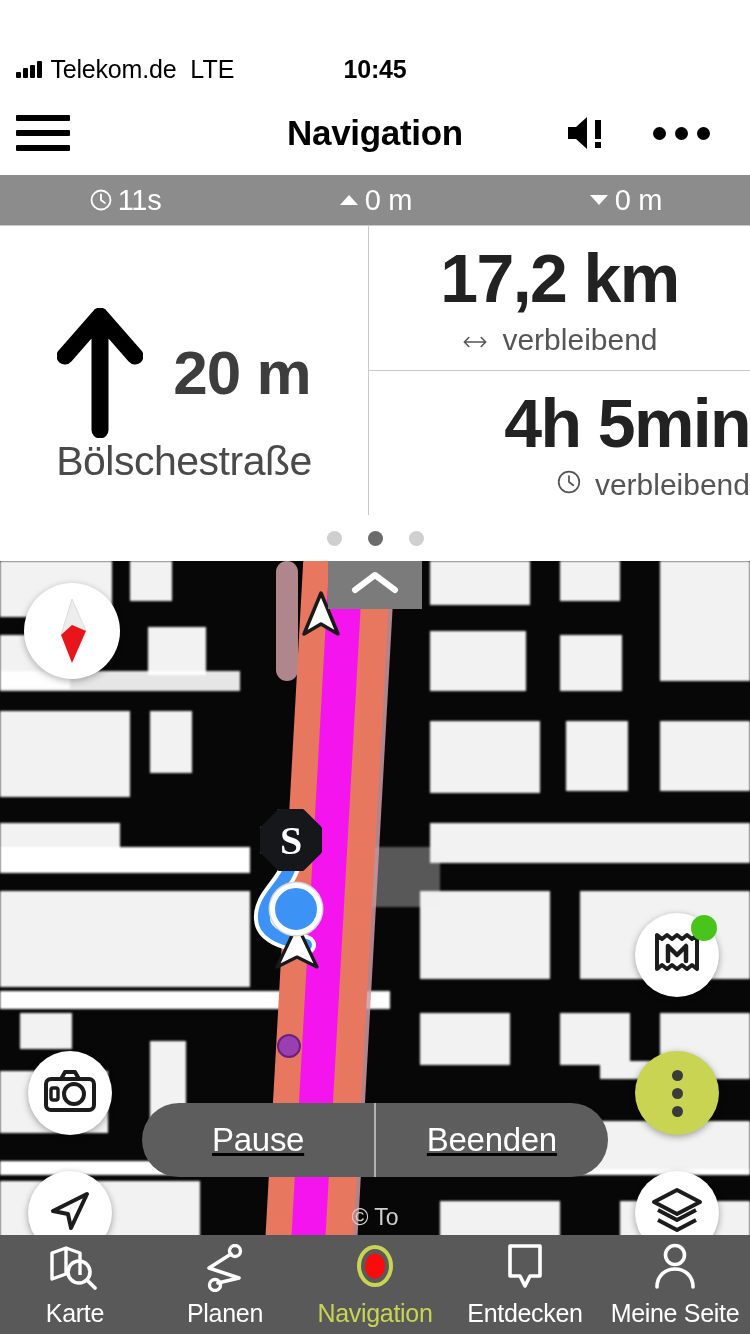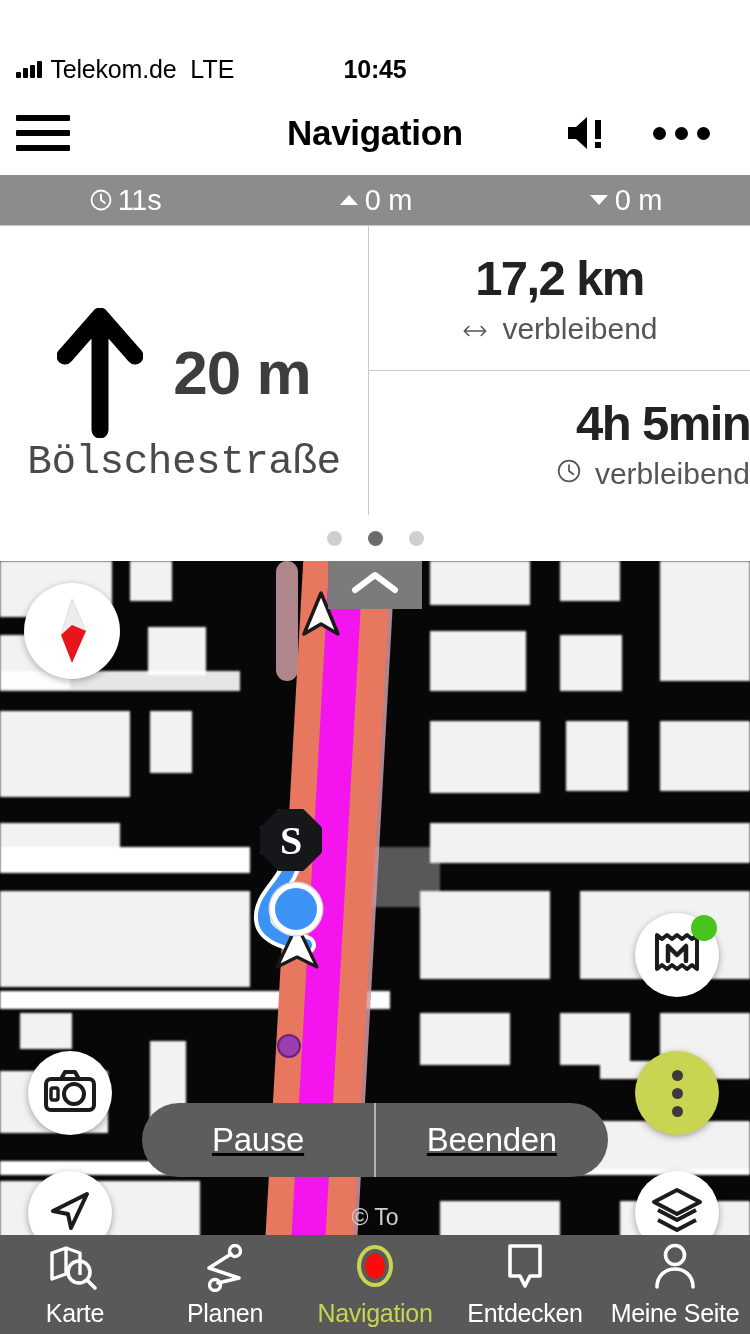--- a/index.html
+++ b/index.html
@@ -48,25 +48,25 @@
   .strip { height:50px; flex:0 0 50px; background:#8c8c8c; display:flex; align-items:center; color:#fff; }
   .strip-cell { flex:1; display:flex; align-items:center; justify-content:center; gap:5px; font-size:29px; font-weight:500; letter-spacing:-0.3px; }
   .strip-cell .ic { display:flex; align-items:center; }
 
   
   .guide { height:290px; flex:0 0 290px; display:flex; background:#fff; border-top:1px solid #c9c9c9; }
   .guide-left { width:369px; border-right:1.5px solid #c9c9c9; display:flex; flex-direction:column; align-items:center; justify-content:center; position:relative; }
   .guide-row { display:flex; align-items:center; gap:30px; margin-top:4px; }
   .turn-arrow { width:86px; height:130px; display:flex; align-items:center; justify-content:center; }
   .turn-dist { font-size:62px; font-weight:700; color:#3d3d3d; letter-spacing:-1px; }
-  .street { position:absolute; bottom:30px; left:0; right:0; text-align:center; font-size:41px; color:#4a4a4a; font-weight:400; letter-spacing:-0.5px;font-family:Liberation Mono, monospace; }
+  .street { position:absolute; bottom:30px; left:0; right:0; text-align:center; font-size:41px; color:#4a4a4a; font-weight:400; letter-spacing:-0.5px; }
   .guide-right { flex:1; display:flex; flex-direction:column; }
   .gr-cell { flex:1; display:flex; flex-direction:column; align-items:center; justify-content:center; gap:6px; }
   .gr-cell.bordered { border-top:1.5px solid #c9c9c9;align-items:flex-end; }
-  .gr-value { font-size:49px; font-weight:700; color:#222; letter-spacing:-1.6px; }
+  .gr-value { font-size:68px; font-weight:700; color:#222; letter-spacing:-1.6px; }
   .gr-sub { display:flex; align-items:center; gap:13px; font-size:30px; color:#555; }
 
   
   .pager { height:46px; flex:0 0 46px; background:#fff; display:flex; align-items:center; justify-content:center; gap:26px; }
   .pager i { width:15px; height:15px; border-radius:50%; background:#cfcfcf; display:block; cursor:pointer; }
   .pager i.on { background:#6b6b6b; }
 
   
   .map { flex:1; position:relative; overflow:hidden; background:#0a0a0a; }
   .map-bg { position:absolute; inset:0; filter:blur(1.2px); }

